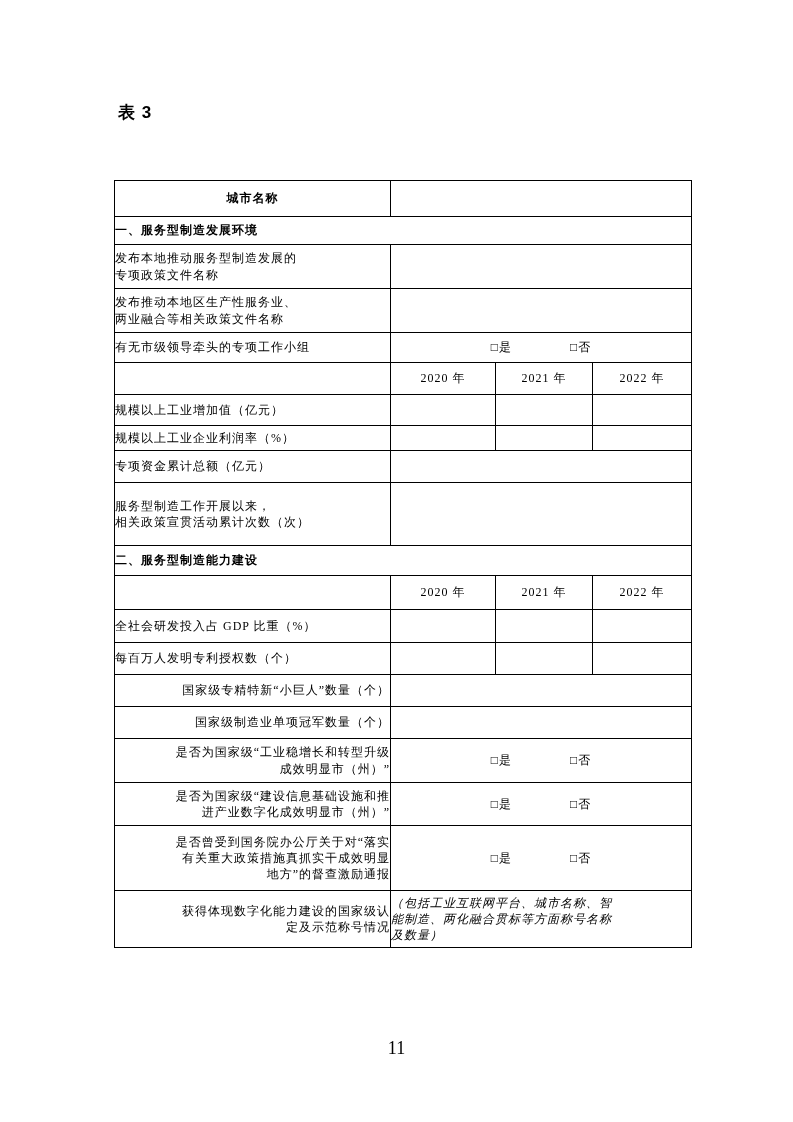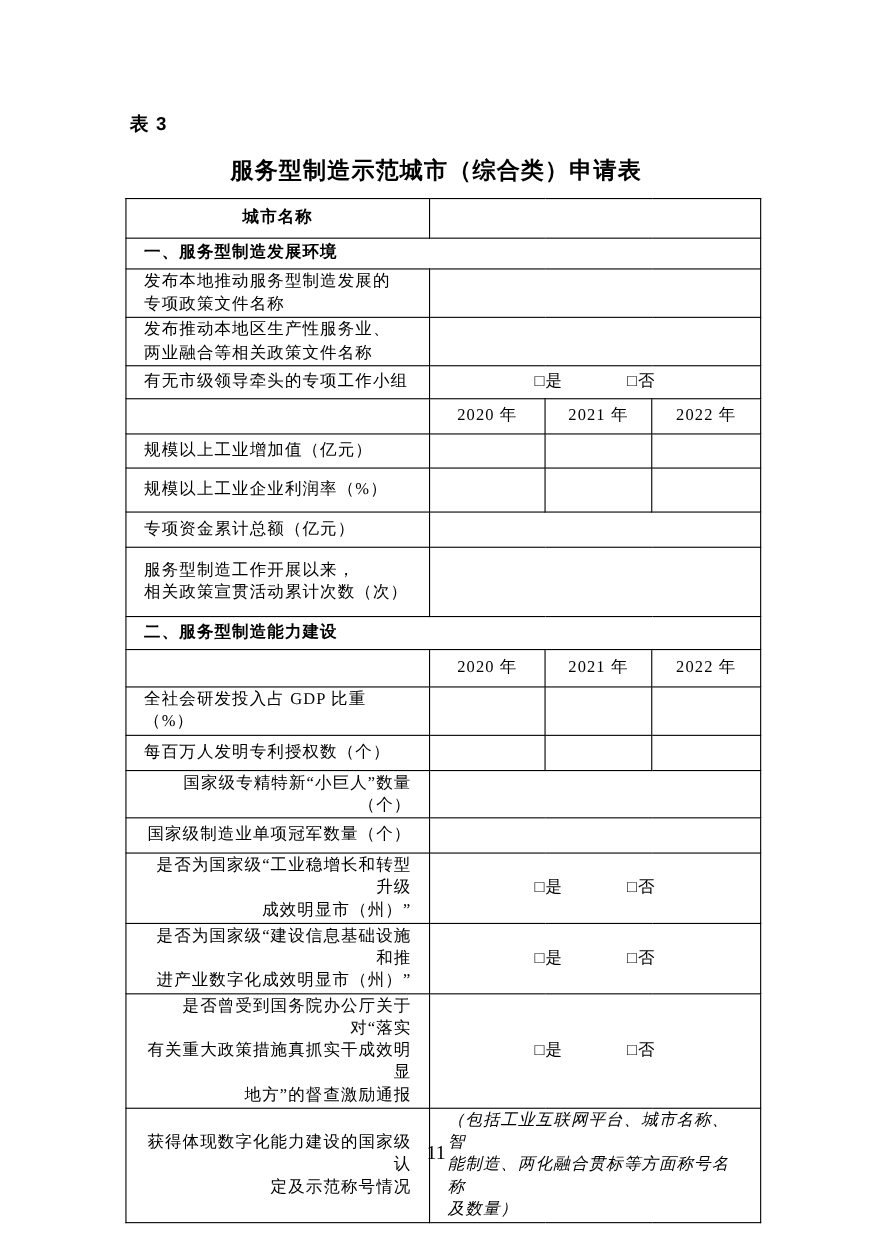--- a/index.html
+++ b/index.html
@@ -39,24 +39,24 @@
     left: 114px;
     top: 180px;
     width: 577px;
     border-collapse: collapse;
     table-layout: fixed;
     border: 1px solid #000;
   }
   table.form td {
     border: 1px solid #000;
     vertical-align: middle;
-    font-size: 15px;
+    font-size: 12px;
     line-height: 1.35;
     letter-spacing: 1px;
-    padding: 1px 16px;
+    padding: 1px 0;
     overflow: hidden;
   }
   td.lbl-c { text-align: left; white-space: pre-line; }
   td.lbl-l { text-align: right; padding-left: 5px; padding-right: 4px; white-space: pre-line; }
   td.head {
     font-weight: bold;
     font-family: "Liberation Sans", "DejaVu Sans", sans-serif;
     text-align: left;
     padding-left: 6px;
     letter-spacing: 2px;
@@ -87,21 +87,20 @@
     font-size: 18px;
   }
 </style>
 </head>
 <body>
 
 <div class="page">
 
   <div class="table-label">表 3</div>
 
-  <h1 class="doc-title">服务型制造示范城市（综合类）申请表</h1>
 
   <table class="form">
     <colgroup>
       <col style="width:276px">
         <col style="width:105px">
         <col style="width:97px">
         <col style="width:99px">
     </colgroup>
     <tbody>
 
@@ -144,21 +143,21 @@
       </tr>
 
 
       <tr style="height:31px">
         <td class="lbl-c">规模以上工业增加值（亿元）</td>
         <td class="empty-val"></td>
         <td class="empty-val"></td>
         <td class="empty-val"></td>
       </tr>
 
-      <tr style="height:40px">
+      <tr style="height:25px">
         <td class="lbl-c">规模以上工业企业利润率（%）</td>
         <td class="empty-val"></td>
         <td class="empty-val"></td>
         <td class="empty-val"></td>
       </tr>
 
 
       <tr style="height:32px">
         <td class="lbl-c">专项资金累计总额（亿元）</td>
         <td class="empty-val" colspan="3"></td>

